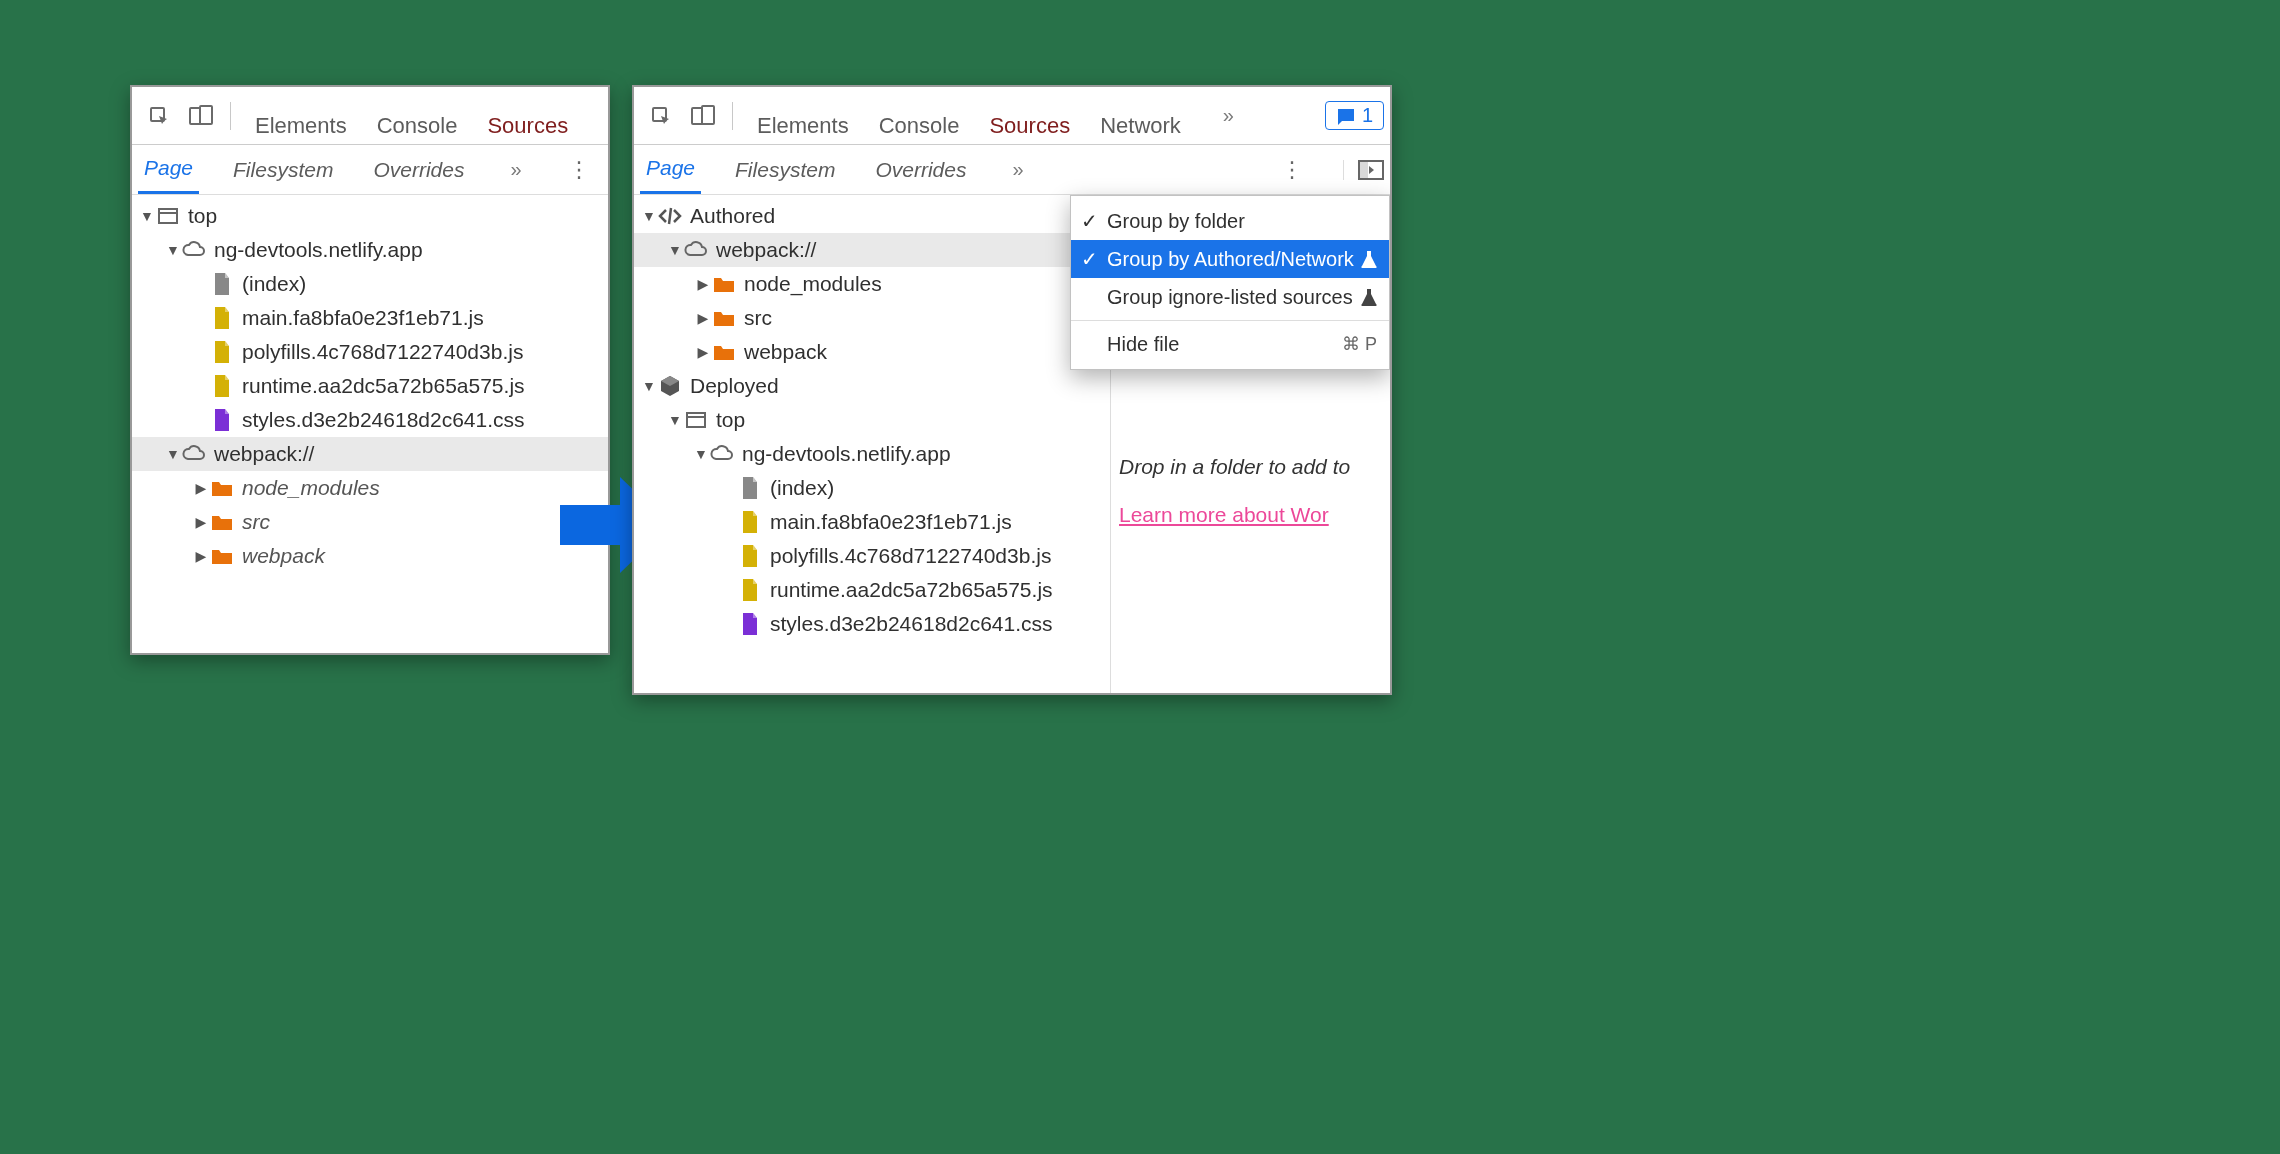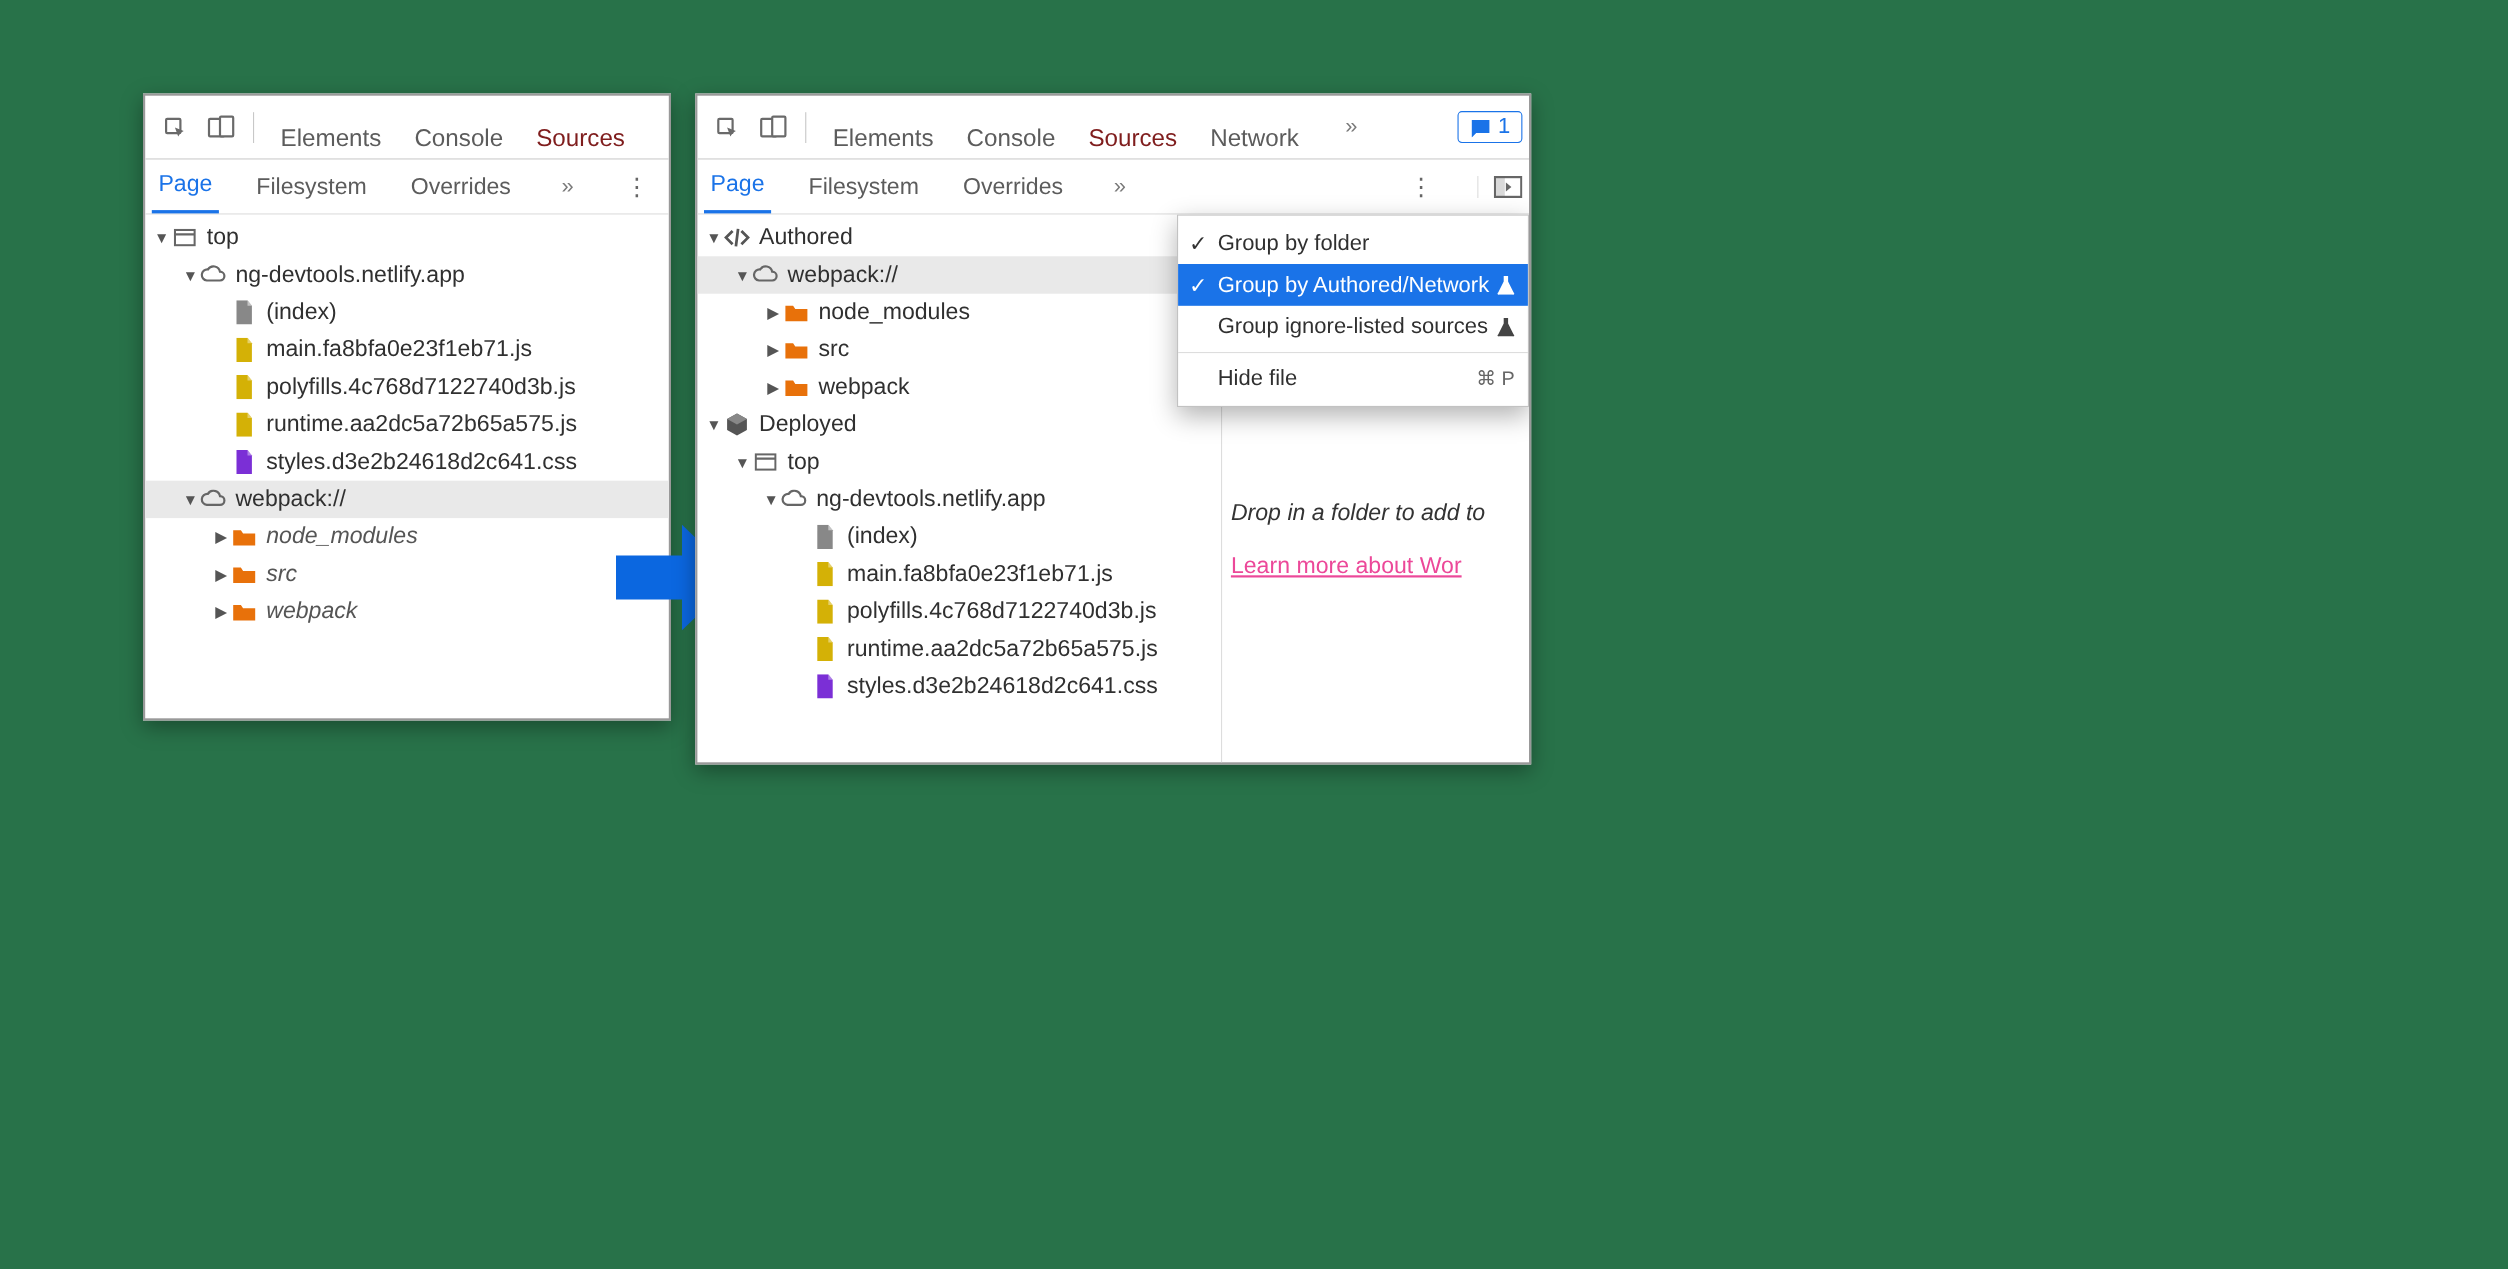--- a/index.html
+++ b/index.html
@@ -47,21 +47,21 @@
     margin-left: auto; display:flex; align-items:center; gap:6px;
     border:1px solid #1a73e8; color:#1a73e8; padding:2px 10px; border-radius:4px;
     font-size: 20px; cursor:pointer;
   }
 
   .subbar {
     display: flex; align-items: center; height: 50px;
     border-bottom: 1px solid #ddd; padding: 0 6px;
     font-size: 21px; color:#5c5c5c; gap: 28px;
   }
-  .sub-tab { height:100%; display:flex; align-items:center; cursor:pointer; padding: 0 6px; }
+  .sub-tab { height:100%; display:flex; align-items:center; cursor:pointer; padding: 0 6px; font-style: italic; }
   .sub-tab.active { color:#1a73e8; border-bottom:3px solid #1a73e8; }
   .subbar .more-v { margin-left: auto; cursor:pointer; color:#666; font-size:22px; padding:0 12px; }
   .subbar .pane-toggle { border-left:1px solid #ddd; padding-left:14px; cursor:pointer; color:#666; }
 
   .tree {
     flex: 1;
     overflow: auto;
     font-size: 21px;
     padding-top: 4px;
   }

